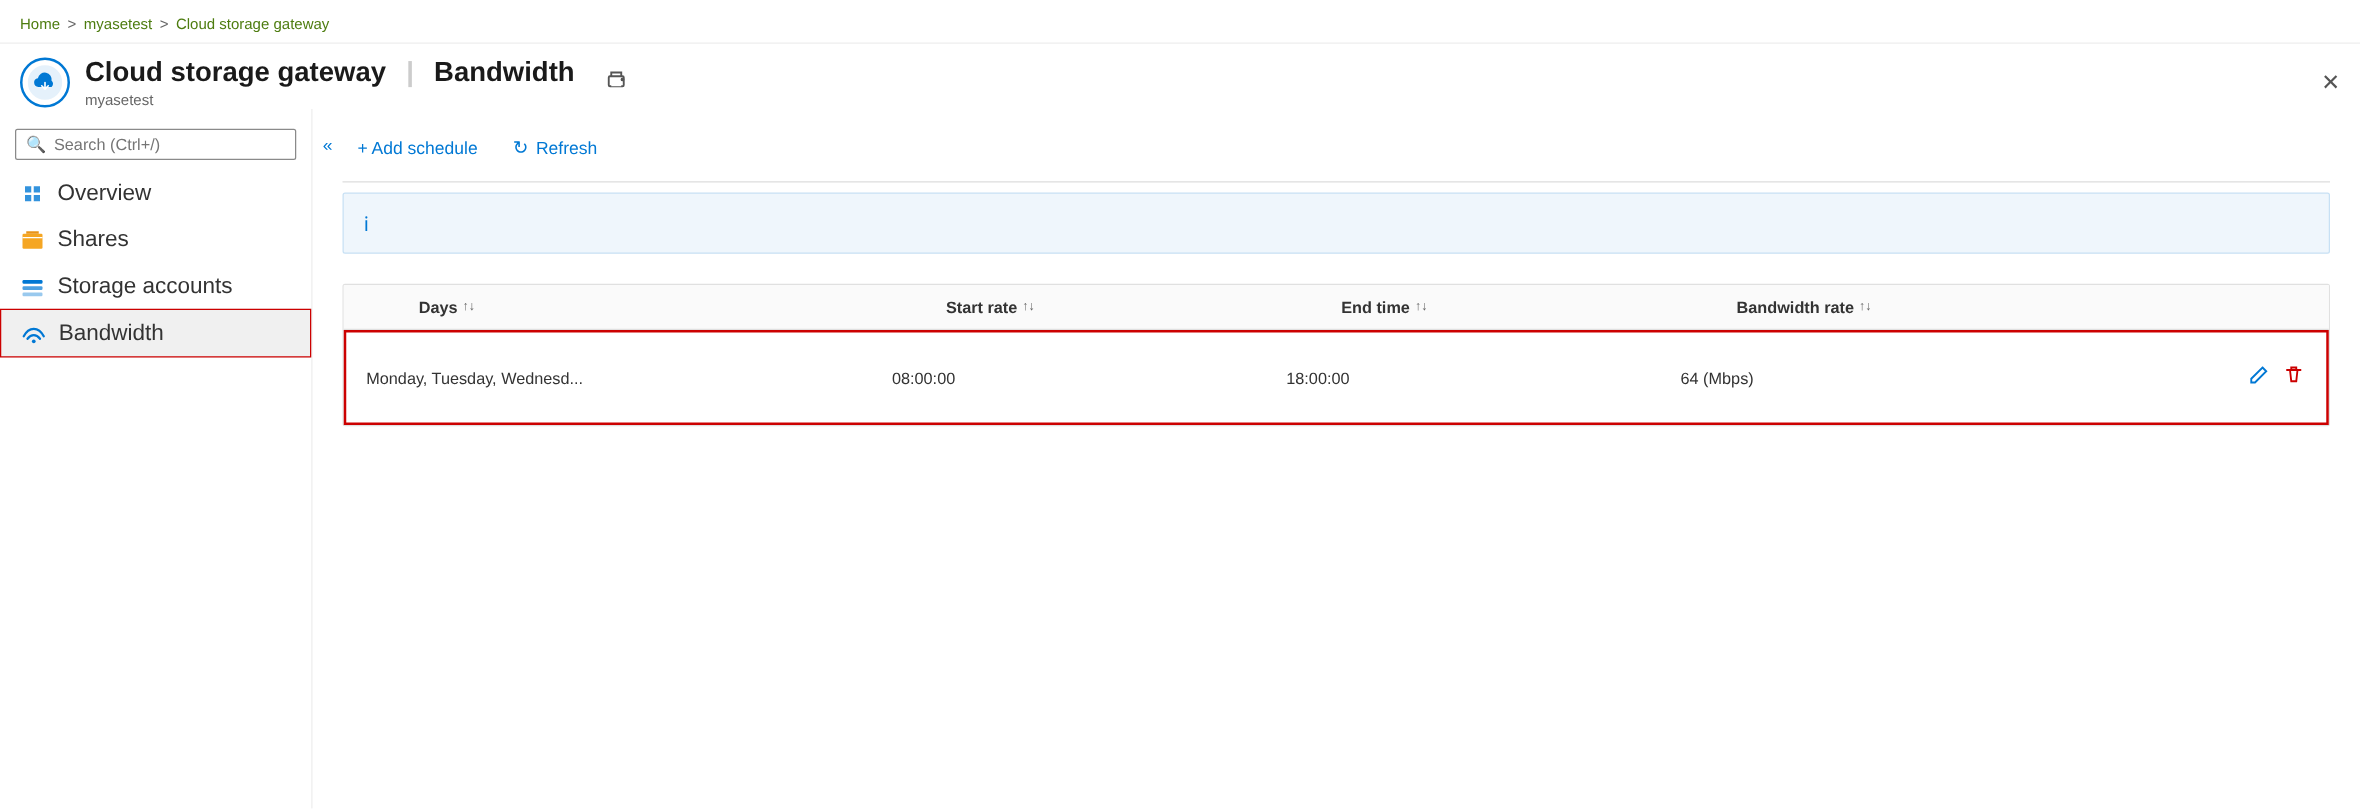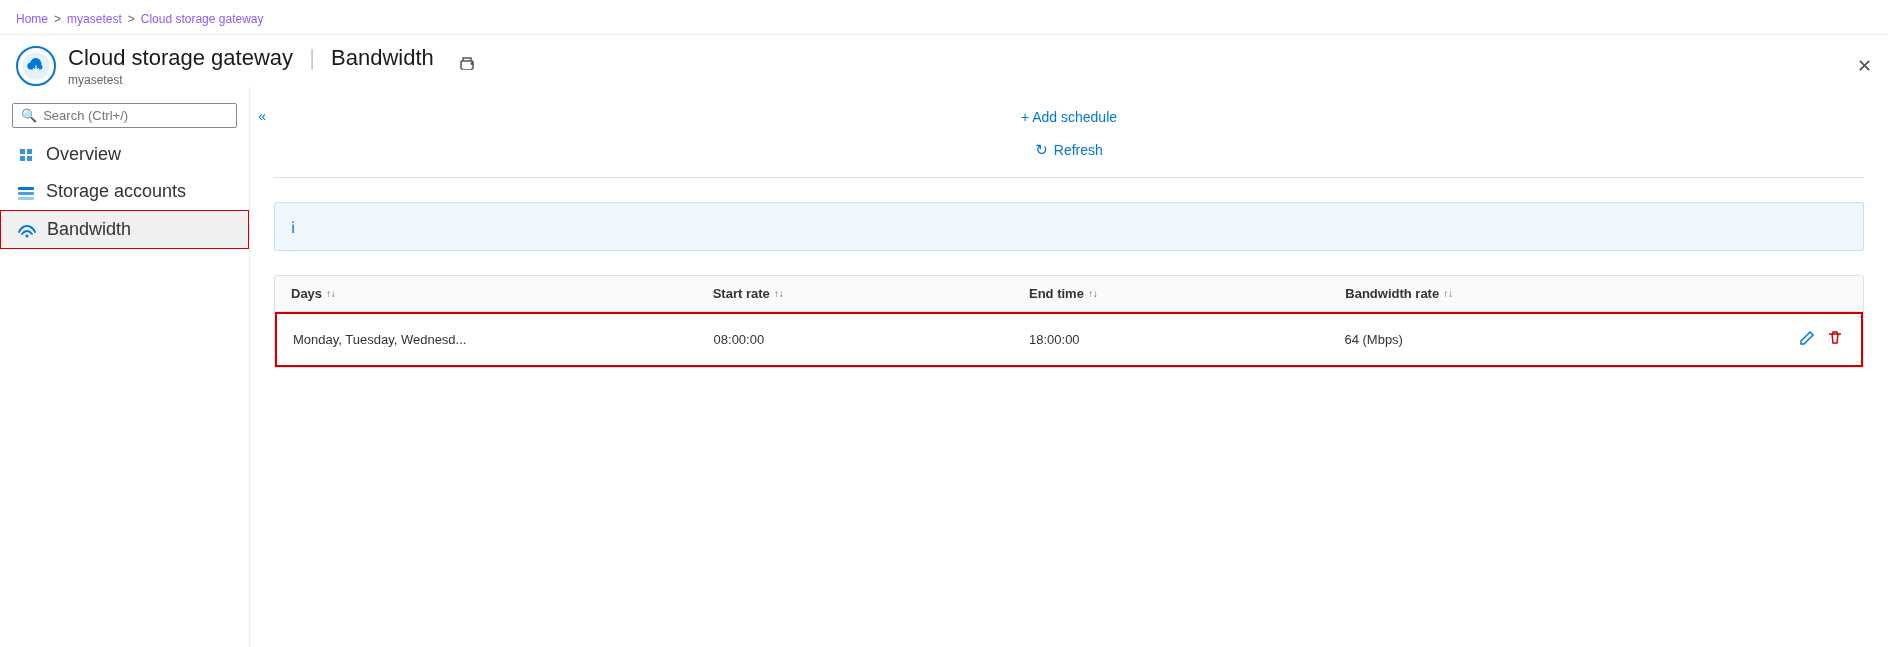--- a/index.html
+++ b/index.html
@@ -4,26 +4,26 @@
   <style>
     * { box-sizing: border-box; margin: 0; padding: 0; }
     body { font-family: 'Segoe UI', Arial, sans-serif; font-size: 14px; color: #333; background: #fff; }
 
     .page-wrapper { display: flex; flex-direction: column; height: 647px; width: 1888px; background: #fff; }
 
     
     .header { display: flex; align-items: center; padding: 12px 16px 8px 16px; border-bottom: 1px solid #eee; }
     .breadcrumb { display: flex; align-items: center; gap: 6px; font-size: 12px; color: #0078d4; }
     .breadcrumb span { color: #666; }
-    .breadcrumb a { color: #8b5cf6; text-decoration: none; cursor: pointer; }
+    .breadcrumb a { color: #4d7c0f; text-decoration: none; cursor: pointer; }
 
     .title-row { display: flex; align-items: center; gap: 12px; padding: 10px 16px 0 16px; }
     .title-icon { width: 40px; height: 40px; border-radius: 50%; border: 2px solid #0078d4; display: flex; align-items: center; justify-content: center; flex-shrink: 0; }
     .title-text { display: flex; flex-direction: column; }
-    .title-main { font-size: 22px; font-weight: 400; color: #1a1a1a; }
+    .title-main { font-size: 22px; font-weight: 700; color: #1a1a1a; }
     .title-sub { font-size: 12px; color: #666; margin-top: 2px; }
     .print-icon { margin-left: 12px; cursor: pointer; color: #555; font-size: 16px; }
     .close-icon { margin-left: auto; cursor: pointer; color: #555; font-size: 18px; font-weight: 300; }
 
     
     .main-layout { display: flex; flex: 1; overflow: hidden; }
 
     
     .sidebar { width: 250px; border-right: 1px solid #eee; padding: 8px 0; flex-shrink: 0; }
     .search-box { margin: 8px 12px; display: flex; align-items: center; border: 1px solid #8a8a8a; border-radius: 2px; padding: 4px 8px; gap: 6px; position: relative; }
@@ -32,34 +32,34 @@
     .collapse-btn { position: absolute; right: -30px; top: 50%; transform: translateY(-50%); cursor: pointer; color: #0078d4; font-size: 14px; }
 
     .nav-item { display: flex; align-items: center; gap: 10px; padding: 8px 16px; cursor: pointer; color: #333; font-size: 18px; }
     .nav-item.active { background: #f0f0f0; border: 1px solid #c00; }
     .nav-icon { width: 20px; height: 20px; display: flex; align-items: center; justify-content: center; flex-shrink: 0; }
 
     
     .content { flex: 1; padding: 16px 24px; overflow-y: auto; }
 
     
-    .toolbar { display: flex; align-items: center; gap: 4px; padding-bottom: 12px; border-bottom: 1px solid #ddd; margin-bottom: 24px; flex-direction: column; }
+    .toolbar { display: flex; align-items: center; gap: 4px; padding-bottom: 12px; border-bottom: 1px solid #ddd; margin-bottom: 8px; }
     .toolbar-btn { display: flex; align-items: center; gap: 6px; padding: 6px 12px; color: #0078d4; cursor: pointer; font-size: 14px; background: none; border: none; }
 
     
     .info-banner { background: #eff6fc; border: 1px solid #c7e0f4; border-radius: 2px; padding: 12px 16px; display: flex; align-items: flex-start; gap: 10px; margin-bottom: 24px; }
     .info-icon { color: #0078d4; font-size: 16px; flex-shrink: 0; margin-top: 1px; }
     .info-text { font-size: 13px; color: #333; line-height: 1.4; }
 
     
     .table-container { border: 1px solid #e0e0e0; border-radius: 2px; }
     .table-header { display: grid; grid-template-columns: 2fr 1.5fr 1.5fr 2fr 80px; padding: 10px 16px; background: #fafafa; border-bottom: 1px solid #e0e0e0; font-weight: 600; font-size: 13px; color: #333; }
-    .table-header .col { display: flex; align-items: center; gap: 4px; }
+    .table-header .col { display: flex; align-items: center; gap: 4px; margin-left: 44px; }
     .sort-icon { font-size: 10px; color: #666; }
-    .table-row-item { display: grid; grid-template-columns: 2fr 1.5fr 1.5fr 2fr 80px; padding: 14px 16px; border: 2px solid #c00; align-items: center; font-size: 13px; }
+    .table-row-item { display: grid; grid-template-columns: 2fr 1.5fr 1.5fr 2fr 80px; padding: 24px 16px; border: 2px solid #c00; align-items: center; font-size: 13px; }
     .table-row-item .col { display: flex; align-items: center; }
     .row-actions { display: flex; gap: 8px; align-items: center; justify-content: flex-end; }
     .action-btn { background: none; border: none; cursor: pointer; padding: 2px; }
     .edit-icon { color: #0078d4; font-size: 15px; }
     .delete-icon { color: #c00; font-size: 15px; }
 
     
     .cloud-icon-svg { width: 28px; height: 28px; }
   </style>
 </head>
@@ -113,20 +113,30 @@
         <span class="collapse-btn">«</span>
       </div>
 
       <div class="nav-item">
         <span class="nav-icon">
           <svg width="20" height="20" viewBox="0 0 20 20">
               <path d="M4 4h5v5H4zm7 0h5v5h-5zM4 11h5v5H4zm7 0h5v5h-5z" fill="#0078d4" opacity="0.8"></path>
             </svg>
         </span>
         <span>Overview</span>
+      </div>
+      <div class="nav-item">
+        <span class="nav-icon">
+          <svg width="20" height="20" viewBox="0 0 20 20">
+              <rect x="2" y="5" width="16" height="12" rx="1" fill="#f5a623"></rect>
+              <path d="M2 8h16" stroke="#fff" stroke-width="1"></path>
+              <path d="M5 5V3h10v2" fill="#e8941a"></path>
+            </svg>
+        </span>
+        <span>Shares</span>
       </div>
       <div class="nav-item">
         <span class="nav-icon">
           <svg width="20" height="20" viewBox="0 0 20 20">
             <rect x="2" y="5" width="16" height="3" rx="1" fill="#0078d4"></rect>
             <rect x="2" y="10" width="16" height="3" rx="1" fill="#0078d4" opacity="0.7"></rect>
             <rect x="2" y="15" width="16" height="3" rx="1" fill="#0078d4" opacity="0.4"></rect>
           </svg>
         </span>
         <span>Storage accounts</span>

